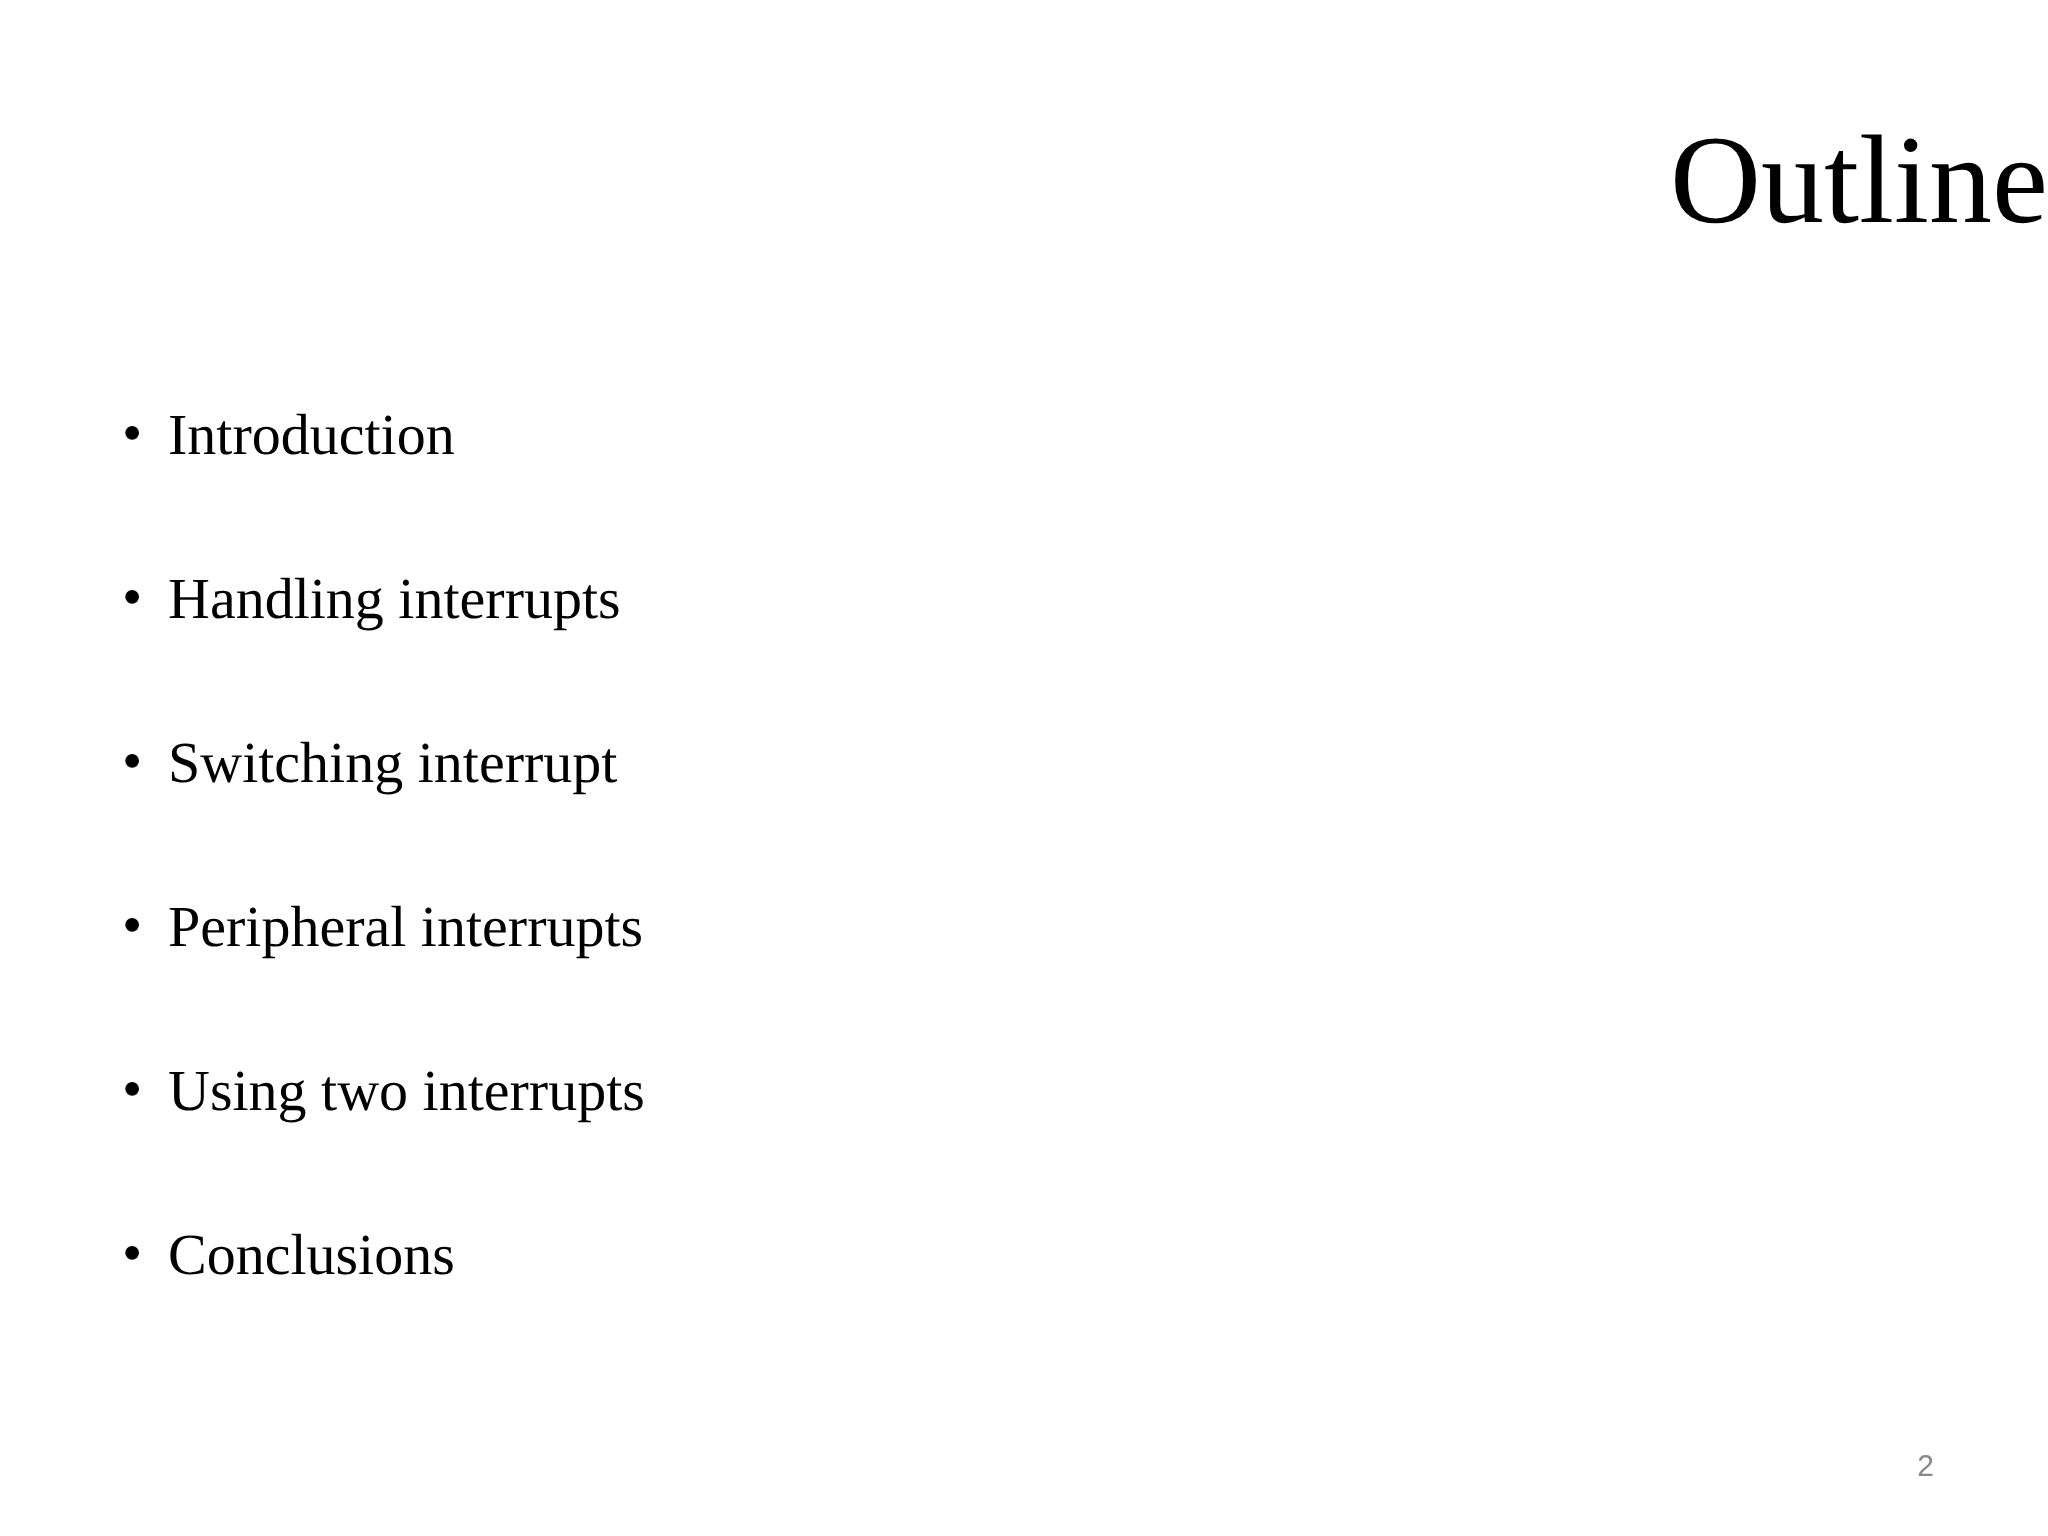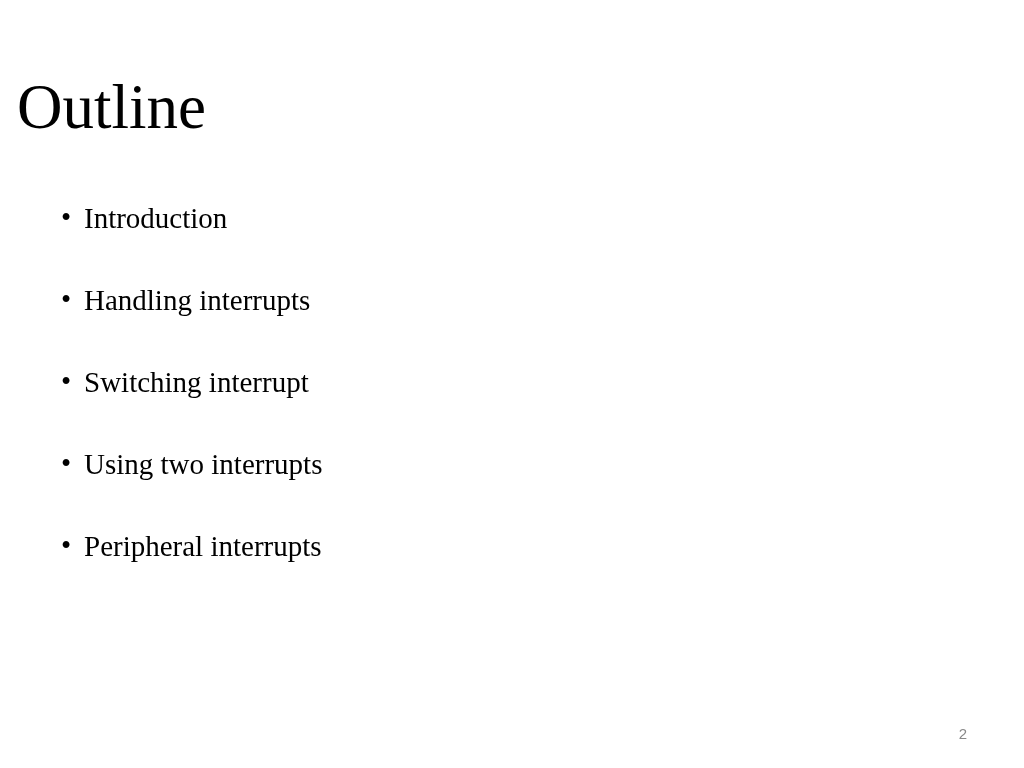--- a/index.html
+++ b/index.html
@@ -13,22 +13,22 @@
     height: 768px;
     background: #ffffff;
     overflow: hidden;
     font-family: "Liberation Serif", serif;
   }
   .title {
     position: absolute;
     top: 55px;
     left: 0;
     right: 0;
-    margin: 17px;
-    text-align: left;
+    margin: 0;
+    text-align: right;
     font-weight: 400;
     font-size: 63px;
     line-height: 70px;
     color: #000000;
     letter-spacing: 0px;
   }
   .bullets {
     position: absolute;
     top: 201px;
     left: 0;
@@ -65,18 +65,19 @@
 </head>
 <body>
 
 <div class="slide">
   <h1 class="title">Outline</h1>
 
   <ul class="bullets">
       <li>Introduction</li>
       <li>Handling interrupts</li>
       <li>Switching interrupt</li>
+      <li>Peripheral interrupts</li>
       <li>Using two interrupts</li>
-      <li>Peripheral interrupts</li>
+      <li>Conclusions</li>
     </ul>
 
   <div class="page-number">2</div>
 </div>
 
 </body></html>

